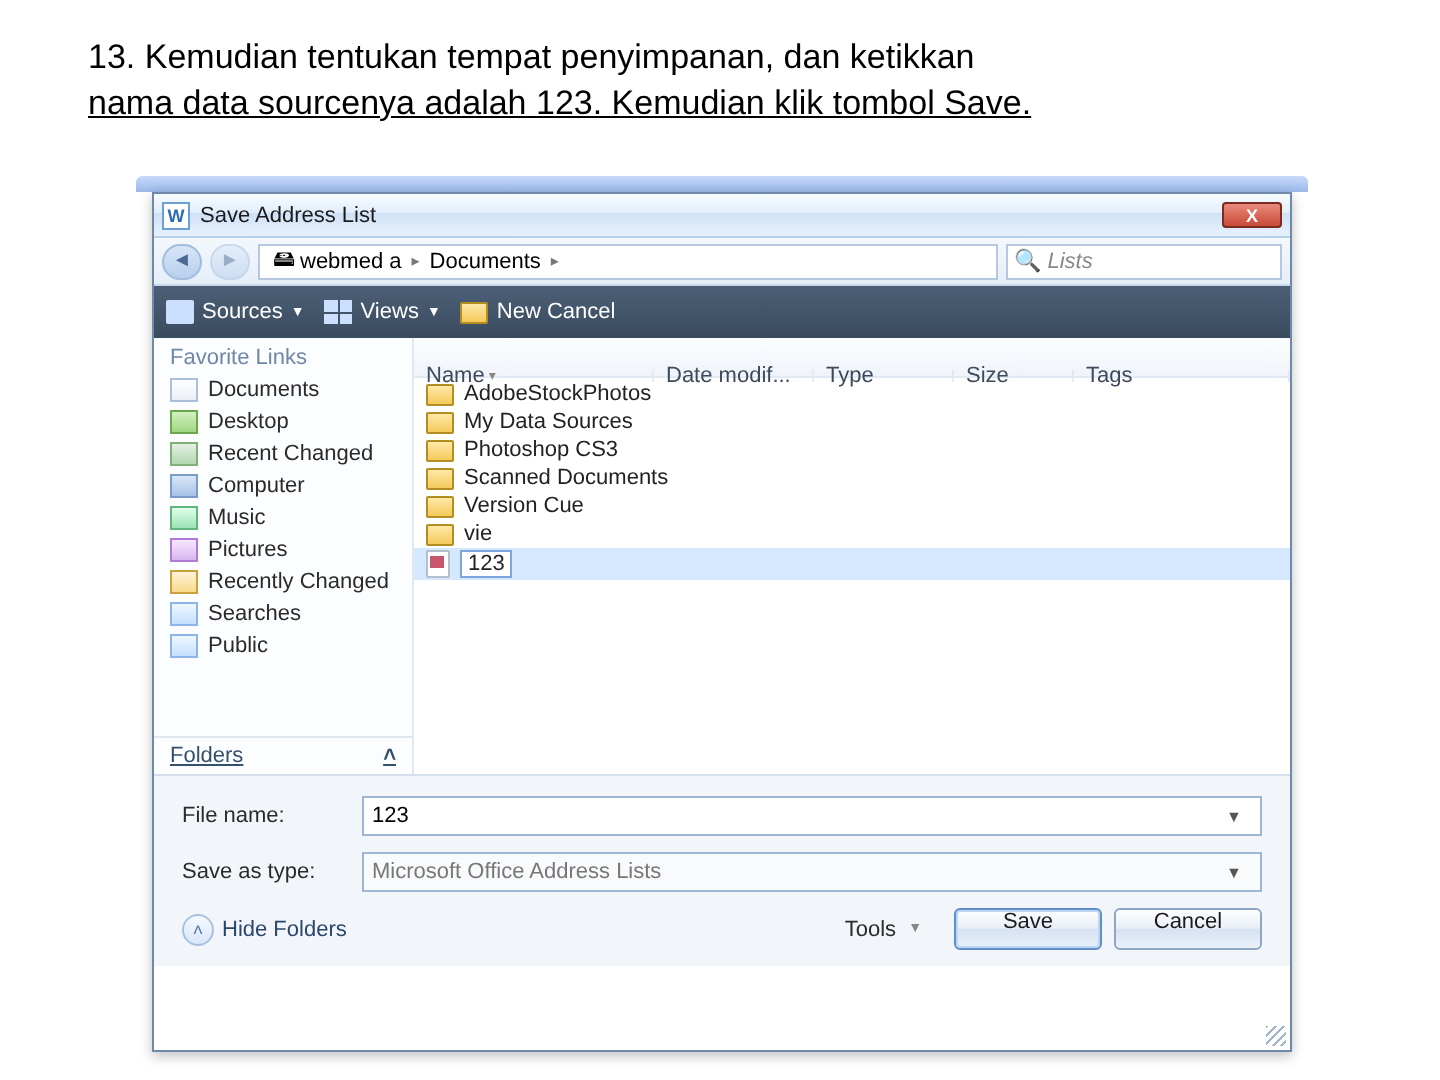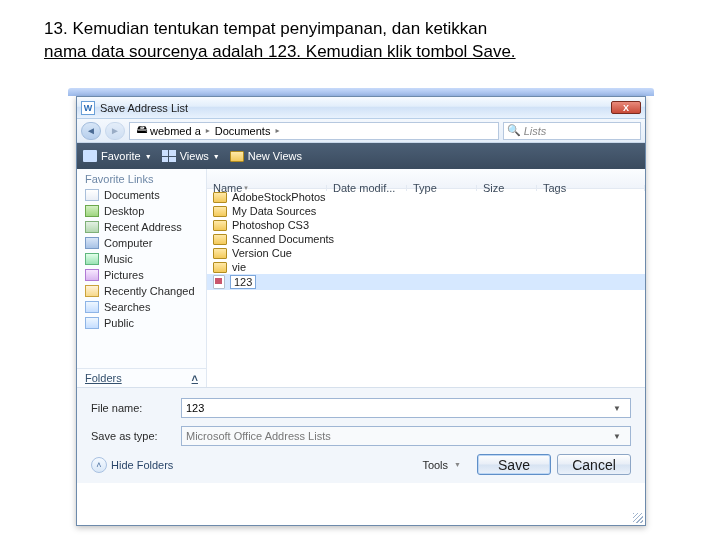--- a/index.html
+++ b/index.html
@@ -84,21 +84,21 @@
   .formrow label { width:90px; text-align:left; padding-right:10px; color:#2a2a2a; }
   .formrow .field { flex:1; height:20px; border:1px solid #9fb6d4; background:#fff; padding:1px 4px; display:flex; align-items:center; justify-content:space-between; font-size:11px; }
   .formrow .field.readonly { color:#777; background:#f8fafc; }
   .formrow .drop { width:18px; text-align:center; color:#555; font-size:8px; }
 
   .btnrow { display:flex; align-items:center; gap:6px; margin-top:6px; }
   .hide-folders { display:flex; align-items:center; gap:4px; color:#2a466a; }
   .hide-folders .circ { width:16px; height:16px; border-radius:50%; border:1px solid #a9c1e1; background: linear-gradient(#f4f9ff,#d9e7f7); display:flex; align-items:center; justify-content:center; font-size:9px; color:#5275a3; }
   .spacer { flex:1; }
   .toolsbtn { padding:3px 10px 3px 14px; color:#2a2a2a; display:flex; align-items:center; gap:6px; }
-  .winbtn { min-width:74px; height:21px; border:1px solid #8da6c6; border-radius:3px; background: linear-gradient(#fefefe,#e8eef7 48%,#d7e3f2 52%,#eaf1fa); display:flex; align-items:center; justify-content:center; color:#1a1a1a; font-size:14px; }
+  .winbtn { min-width:74px; height:21px; border:1px solid #8da6c6; border-radius:3px; background: linear-gradient(#fefefe,#e8eef7 48%,#d7e3f2 52%,#eaf1fa); display:flex; justify-content:center; color:#1a1a1a; font-size:11px; }
   .winbtn.primary { border-color:#5f8fc8; box-shadow: inset 0 0 0 1px #bcd6f4; }
 
   
   .grip { position:absolute; right:2px; bottom:2px; width:10px; height:10px;
     background: repeating-linear-gradient(135deg,#9fb3cc 0 1px,transparent 1px 3px); }
 </style>
 </head>
 <body>
 
 <div class="instruction">
@@ -133,55 +133,55 @@
     </div>
     <div class="searchbox">
       <span class="mag">🔍</span>
       <span>Lists</span>
     </div>
   </div>
 
   <div class="toolbar">
     <div class="tool-item">
       <span class="org-icn"></span>
-      <span>Favorite</span>
+      <span>Sources</span>
       <span class="tool-drop">▼</span>
     </div>
     <div class="tool-item">
       <span class="views-icn">
           <span></span>
           <span></span>
           <span></span>
           <span></span>
         </span>
       <span>Views</span>
       <span class="tool-drop">▼</span>
     </div>
     <div class="tool-item">
       <span class="folder-icn"></span>
-      <span>New Views</span>
+      <span>New Cancel</span>
     </div>
   </div>
 
   <div class="mainpane">
 
     <div class="sidebar">
       <div class="fav-header">Favorite Links</div>
       <div class="fav-list" id="fav-list">
           <div class="fav-item">
             <span class="mini-icon icn-doc"></span>
             <span>Documents</span>
           </div>
           <div class="fav-item">
             <span class="mini-icon icn-desk"></span>
             <span>Desktop</span>
           </div>
           <div class="fav-item">
             <span class="mini-icon icn-rp"></span>
-            <span>Recent Address</span>
+            <span>Recent Changed</span>
           </div>
           <div class="fav-item">
             <span class="mini-icon icn-comp"></span>
             <span>Computer</span>
           </div>
           <div class="fav-item">
             <span class="mini-icon icn-mus"></span>
             <span>Music</span>
           </div>
           <div class="fav-item">

